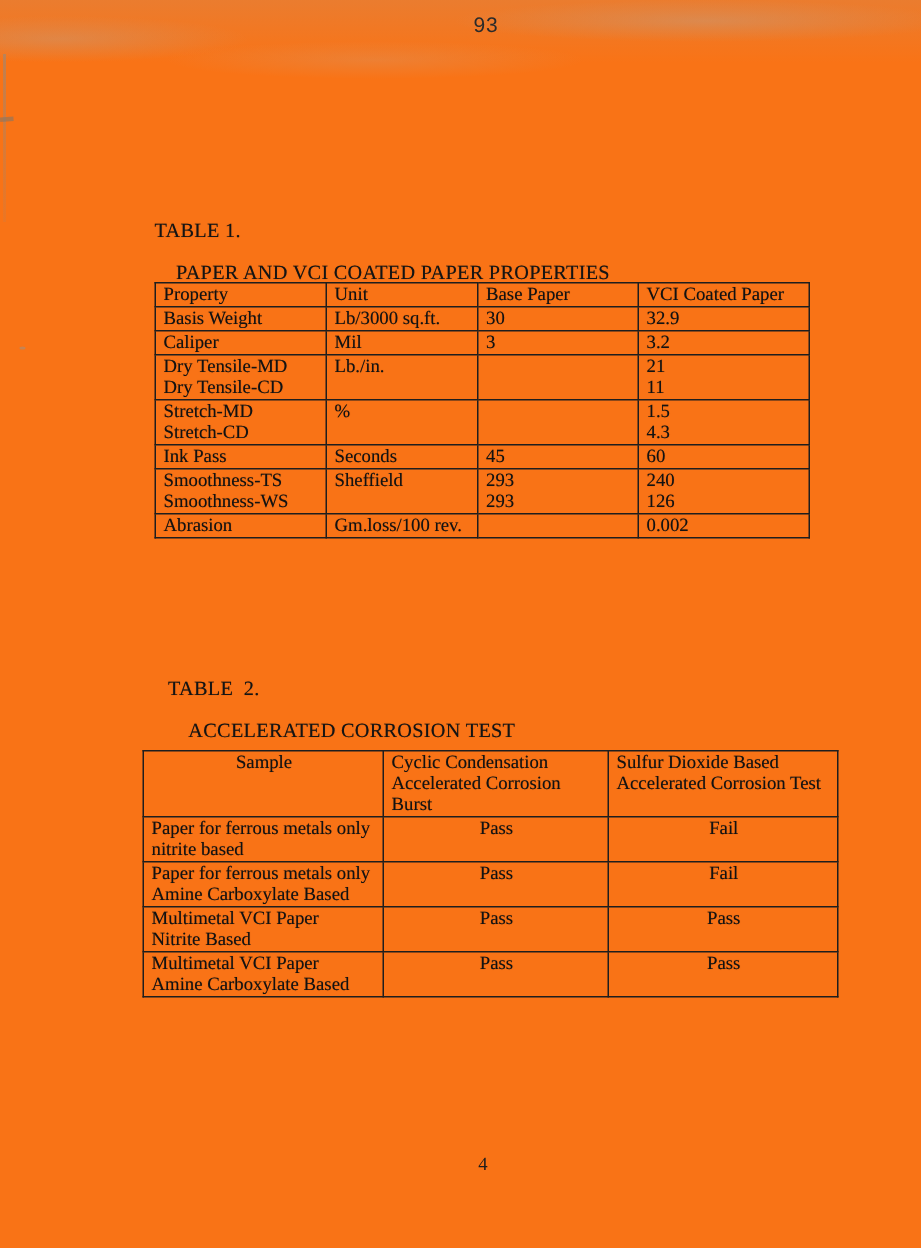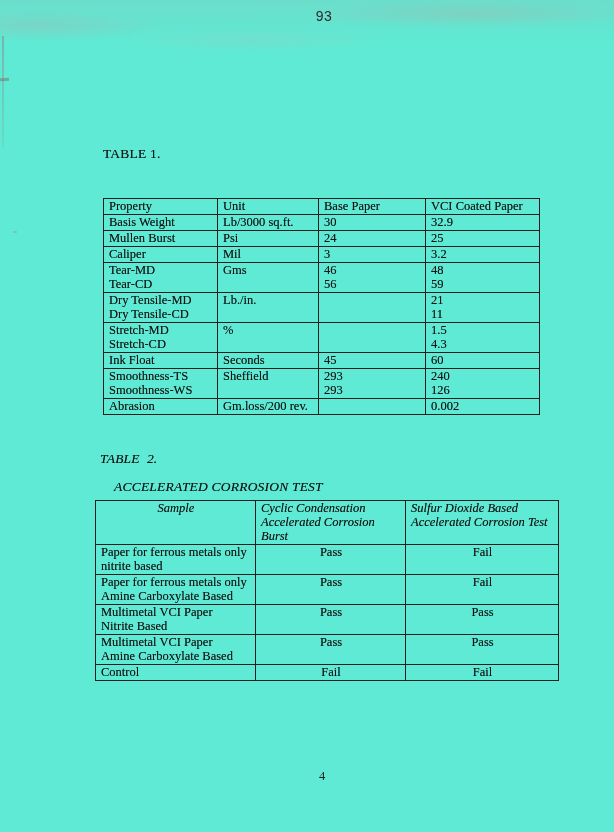--- a/index.html
+++ b/index.html
@@ -1,20 +1,20 @@
 <!DOCTYPE html>
 <html><head>
 <meta charset="utf-8">
 <style>
   html,body{margin:0;padding:0;background:#e9e8e5;}
   .page{
     position:relative;
     width:614px;height:832px;
     margin:0 auto;
-    background:#5eead4;
+    background:#f97316;
     overflow:hidden;
     font-family:"Liberation Serif", serif;
     color:#161616;
   }
   
   .noise-top{
     position:absolute;left:0;top:0;width:614px;height:70px;
     background:
       radial-gradient(ellipse 180px 22px at 40px 26px, rgba(176,174,168,0.28), rgba(176,174,168,0) 70%),
       radial-gradient(ellipse 240px 20px at 470px 14px, rgba(176,174,168,0.30), rgba(176,174,168,0) 70%),
@@ -45,64 +45,64 @@
     font-size:12.5px;color:#1d1d1d;
   }
 
   .tbl-title{
     position:absolute;text-align:left;
     font-size:13.5px;line-height:14px;color:#141414;
     letter-spacing:0.2px;white-space:pre;
     text-shadow:0 0 0.5px rgba(20,20,20,0.55);
   }
   .t1-title{left:103px;top:147px;width:436px;}
-  .t2-title{left:100px;top:452px;width:463px;font-style:italic;}
+  .t2-title{left:112px;top:452px;width:463px;}
 
   table{
     position:absolute;
     border-collapse:collapse;
     table-layout:fixed;
     font-size:12.5px;line-height:14px;
     color:#121212;
     text-shadow:0 0 0.5px rgba(20,20,20,0.5);
   }
   td,th{
     border:1.5px solid #1e1e1e;
     padding:0 4px 1px 5px;
     vertical-align:top;
     font-weight:normal;
     text-align:left;
     white-space:pre-line;
     overflow:hidden;
   }
-  .t1{left:103px;top:188px;width:436px;margin-top:10px;}
+  .t1{left:103px;top:188px;width:436px;}
   .t1 .h1{height:15px;}
   .t1 .h2{height:29px;}
   .t1 thead tr{height:16px;}
 
   .t2{left:95px;top:500px;width:463px;}
-  .t2 thead tr{height:28px;font-style:italic;}
+  .t2 thead tr{height:28px;}
   .t2 .h2{height:29px;}
   .t2 .h1{height:13px;}
   .center{text-align:center;}
 </style>
 </head>
 <body>
 
 <div class="page">
 
   <div class="noise-top"></div>
   <div class="edge-line"></div>
   <div class="edge-dash"></div>
   <div class="speck"></div>
 
   <div class="pagenum-top">93</div>
 
   <div class="tbl-title t1-title"><span>TABLE 1.</span><br>
-    </div>
+    <span>PAPER AND VCI COATED PAPER PROPERTIES</span></div>
 
   <table class="t1">
     <colgroup>
         <col style="width:114px">
         <col style="width:101px">
         <col style="width:107px">
         <col style="width:114px">
       </colgroup>
     <thead>
       <tr>
@@ -113,74 +113,59 @@
       </tr>
     </thead>
     <tbody>
       <tr class="h1">
         <td>Basis Weight</td>
         <td>Lb/3000 sq.ft.</td>
         <td>30</td>
         <td>32.9</td>
       </tr>
       <tr class="h1">
-        <td>Mullen Burst</td>
-        <td>Psi</td>
-        <td>24</td>
-        <td>25</td>
-      </tr>
-      <tr class="h1">
         <td>Caliper</td>
         <td>Mil</td>
         <td>3</td>
         <td>3.2</td>
-      </tr>
-      <tr class="h2">
-        <td>Tear-MD
-Tear-CD</td>
-        <td>Gms</td>
-        <td>46
-56</td>
-        <td>48
-59</td>
       </tr>
       <tr class="h2">
         <td>Dry Tensile-MD
 Dry Tensile-CD</td>
         <td>Lb./in.</td>
         <td></td>
         <td>21
 11</td>
       </tr>
       <tr class="h2">
         <td>Stretch-MD
 Stretch-CD</td>
         <td>%</td>
         <td></td>
         <td>1.5
 4.3</td>
       </tr>
       <tr class="h1">
-        <td>Ink Float</td>
+        <td>Ink Pass</td>
         <td>Seconds</td>
         <td>45</td>
         <td>60</td>
       </tr>
       <tr class="h2">
         <td>Smoothness-TS
 Smoothness-WS</td>
         <td>Sheffield</td>
         <td>293
 293</td>
         <td>240
 126</td>
       </tr>
       <tr class="h1">
         <td>Abrasion</td>
-        <td>Gm.loss/200 rev.</td>
+        <td>Gm.loss/100 rev.</td>
         <td></td>
         <td>0.002</td>
       </tr>
     </tbody>
   </table>
 
   <div class="tbl-title t2-title"><span>TABLE  2.</span><br>
     <span>ACCELERATED CORROSION TEST</span></div>
 
   <table class="t2">
@@ -216,23 +201,18 @@
 Nitrite Based</td>
         <td class="center">Pass</td>
         <td class="center">Pass</td>
       </tr>
       <tr class="h2">
         <td>Multimetal VCI Paper
 Amine Carboxylate Based</td>
         <td class="center">Pass</td>
         <td class="center">Pass</td>
       </tr>
-      <tr class="h1">
-        <td>Control</td>
-        <td class="center">Fail</td>
-        <td class="center">Fail</td>
-      </tr>
     </tbody>
   </table>
 
   <div class="pagenum-bottom">4</div>
 
 </div>
 
 </body></html>

